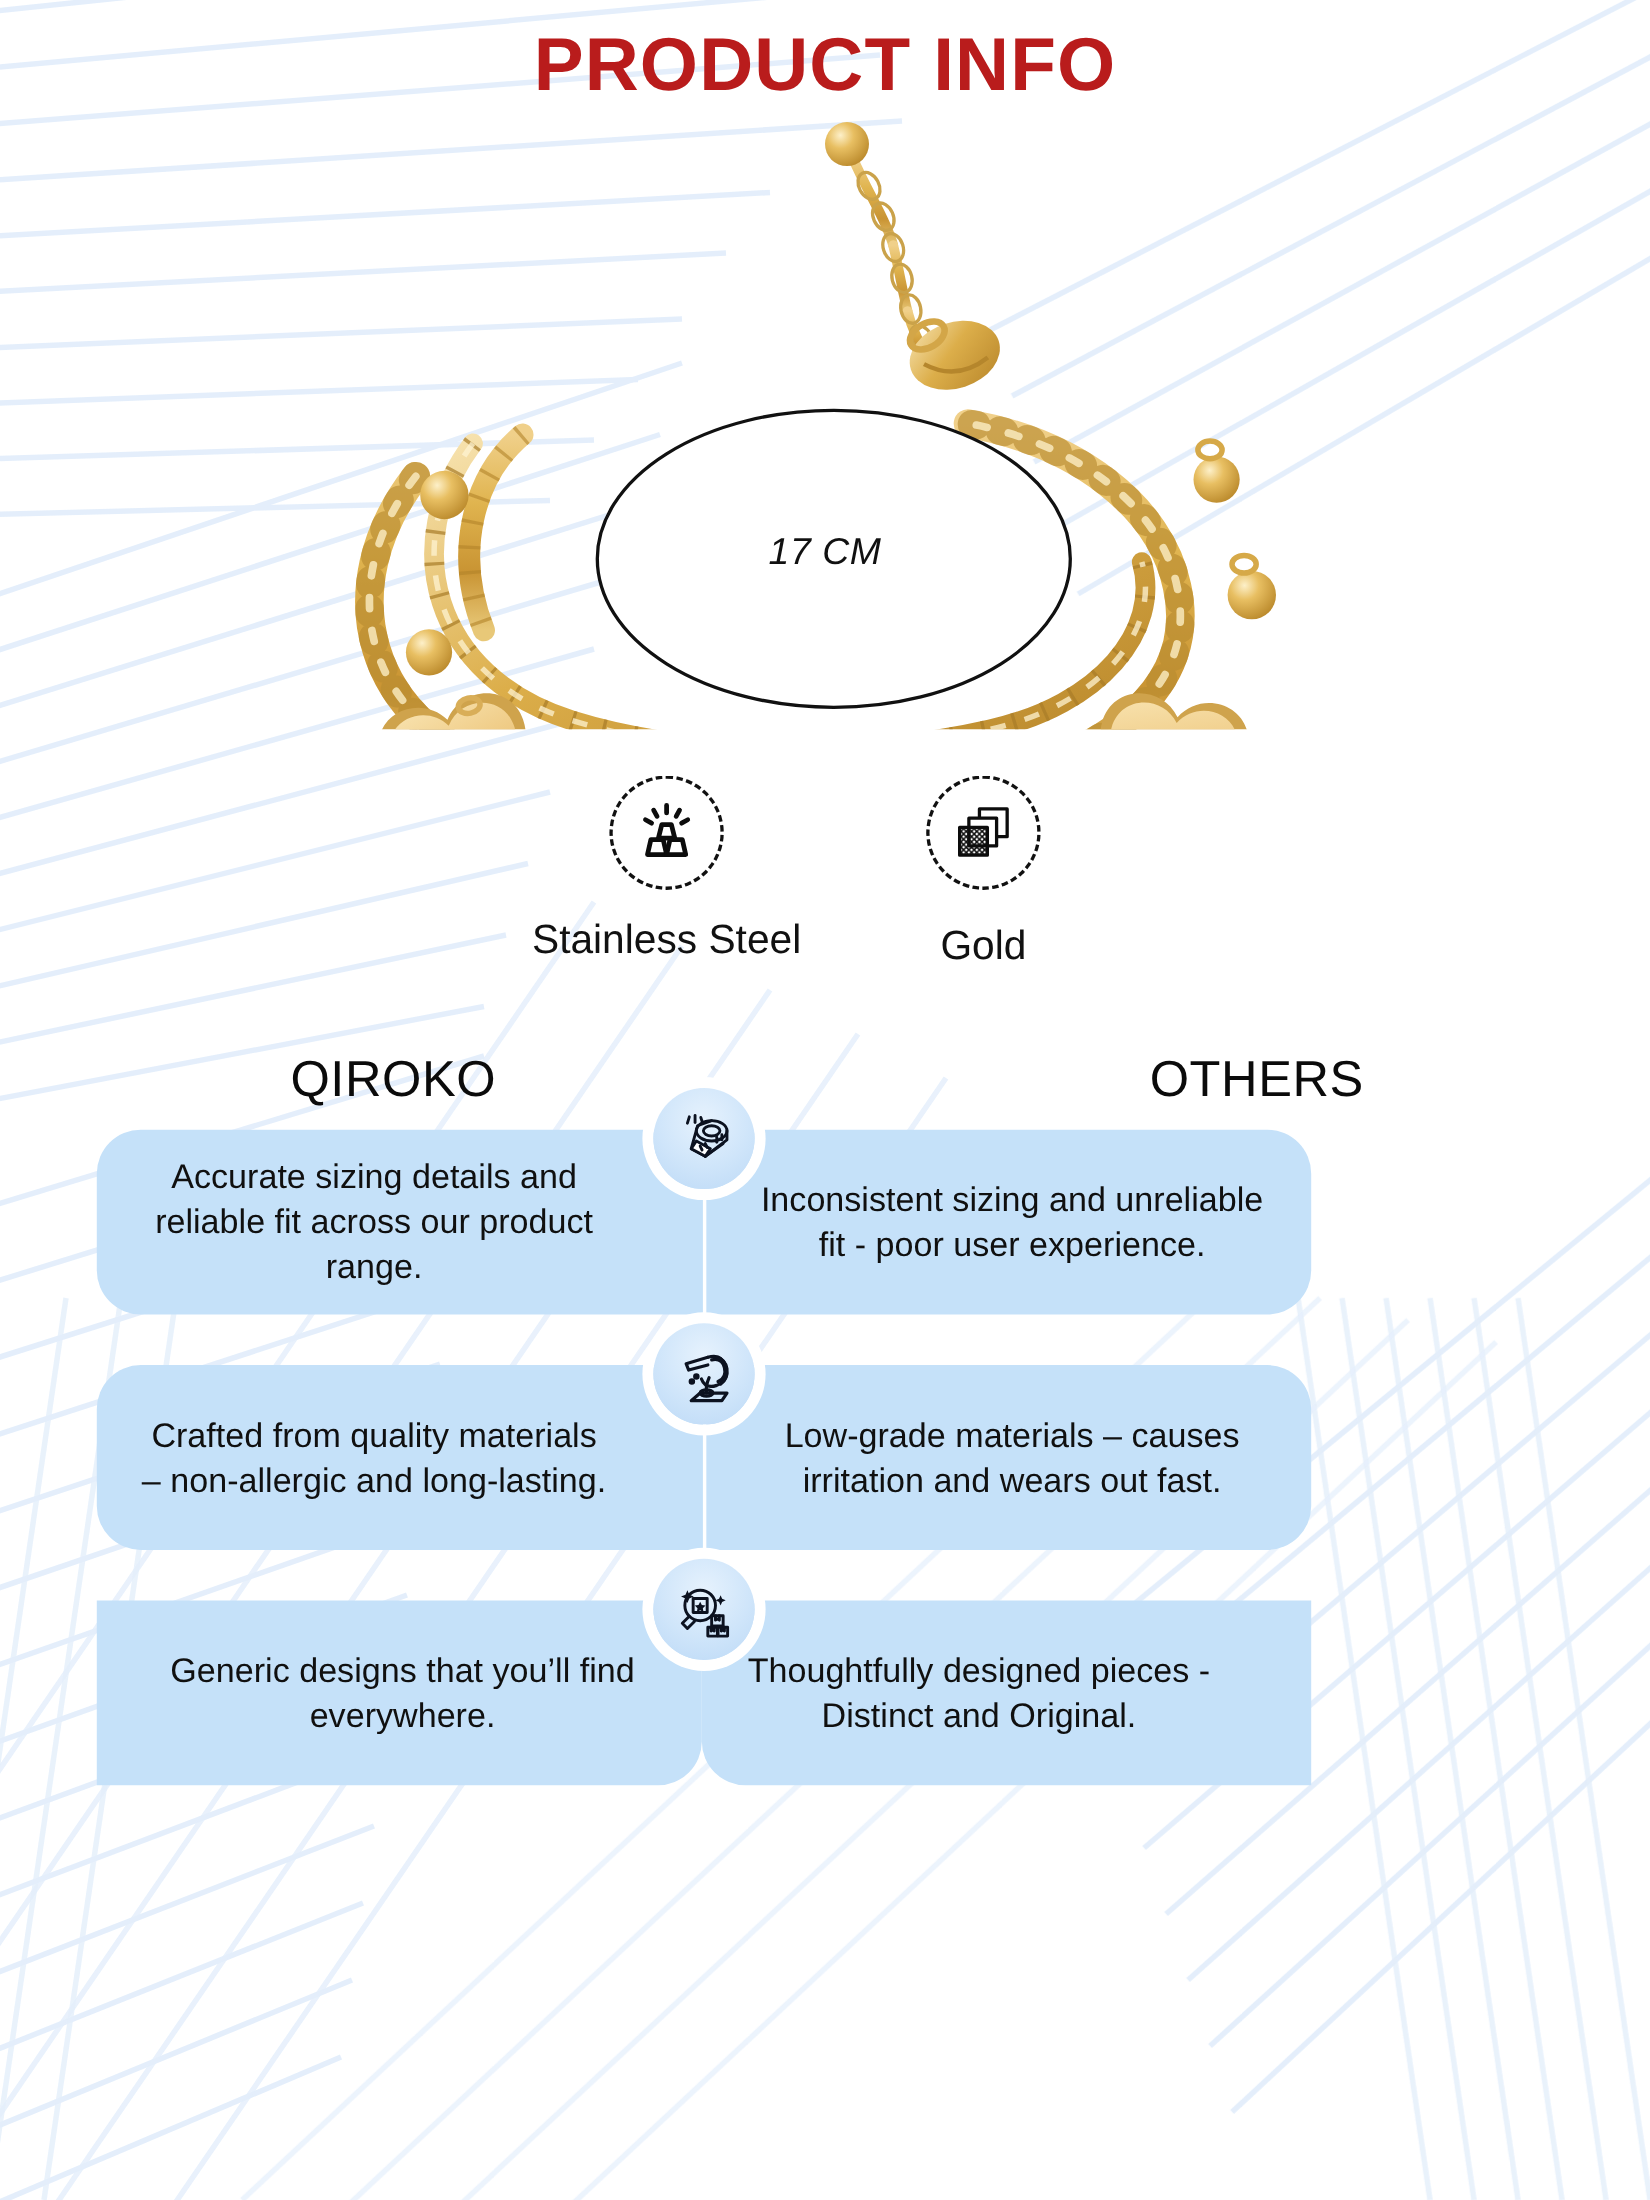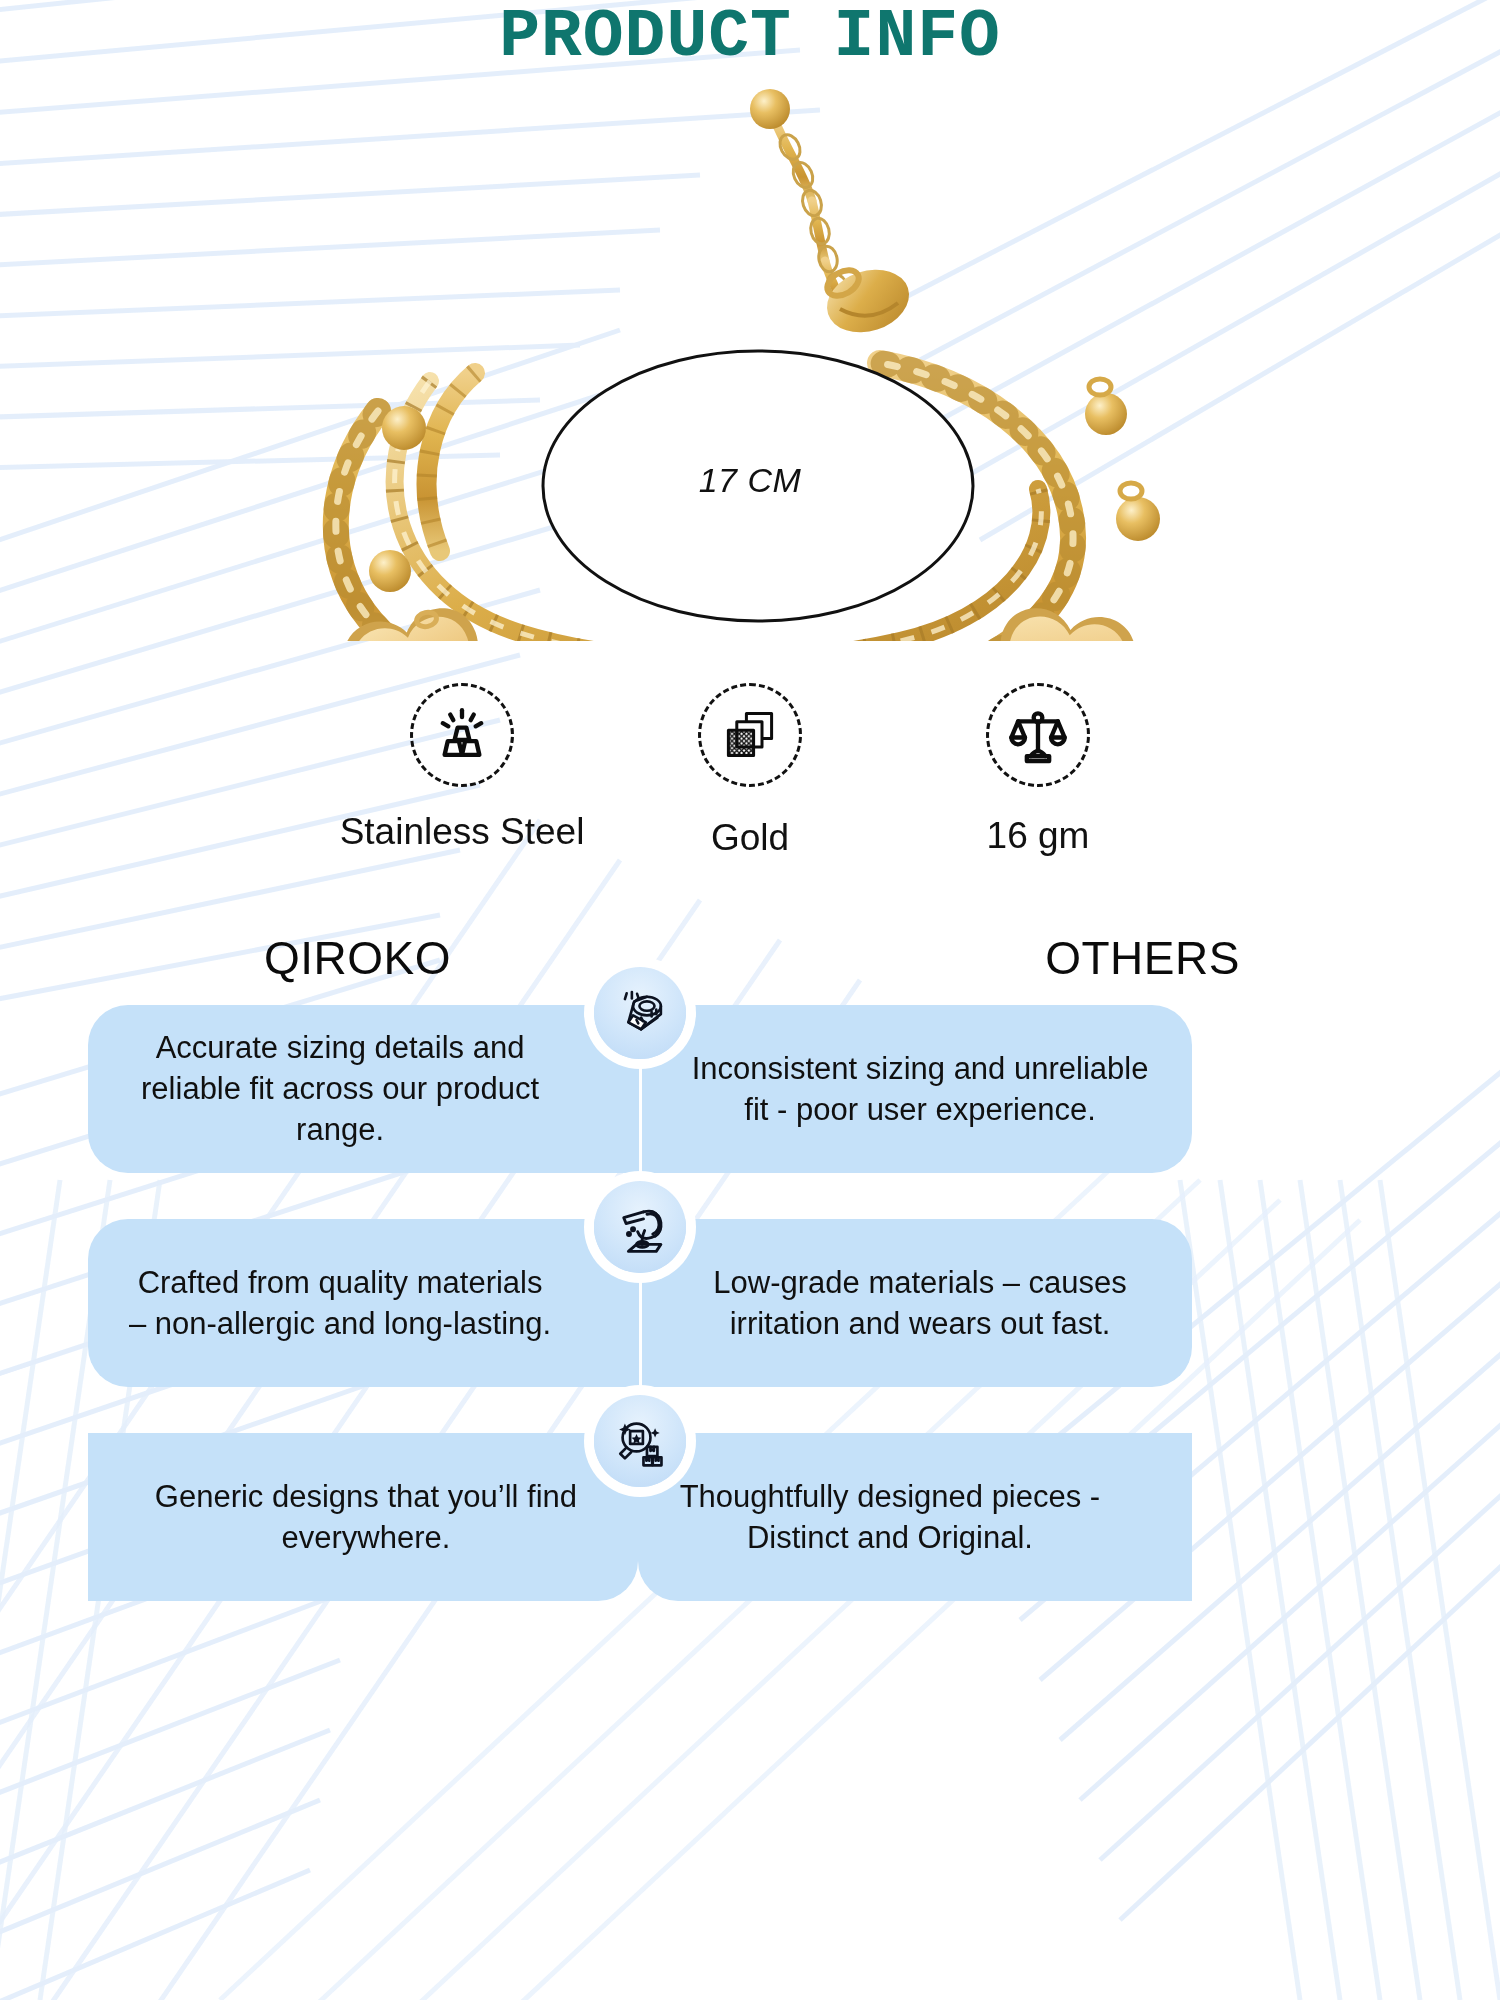--- a/index.html
+++ b/index.html
@@ -29,23 +29,23 @@
     width: 1500px;
     height: 2000px;
   }
 
   
   .title {
     text-align: center;
     font-size: 68px;
     font-weight: 700;
     letter-spacing: 1px;
-    color: #0f766e;
+    color: #b91c1c;
+    padding-top: 22px;
     line-height: 1.1;
-    font-family: Liberation Mono, monospace;
   }
 
   
   .hero {
     position: relative;
     width: 1500px;
     height: 560px;
     margin-top: 6px;
   }
   .hero svg { position: absolute; left: 0; top: 0; }
@@ -424,38 +424,20 @@
           <g fill="none" stroke="#0c0c0c" stroke-width="5" stroke-linejoin="round">
             <rect x="44" y="14" width="42" height="42"></rect>
             <rect x="28" y="28" width="42" height="42" fill="#ffffff"></rect>
             <rect x="14" y="42" width="42" height="42" fill="url(#hatch)"></rect>
           </g>
         </svg>
       </div>
       <div class="spec-label">Gold</div>
     </div>
 
-    <div class="spec spec-3">
-      <div class="spec-circle">
-        <svg width="62" height="62" viewBox="0 0 100 100">
-          <g class="icon-black" stroke-width="5.5">
-            <circle cx="50" cy="22" r="7"></circle>
-            <line x1="50" y1="29" x2="50" y2="76"></line>
-            <line x1="18" y1="28" x2="82" y2="28"></line>
-            <path d="M18 28 L7 54 L29 54 Z" fill="none"></path>
-            <path d="M7 54 a11 11 0 0 0 22 0"></path>
-            <path d="M82 28 L71 54 L93 54 Z" fill="none"></path>
-            <path d="M71 54 a11 11 0 0 0 22 0"></path>
-            <path d="M38 84 q12 -16 24 0"></path>
-            <rect x="32" y="84" width="36" height="8"></rect>
-          </g>
-        </svg>
-      </div>
-      <div class="spec-label">16 gm</div>
-    </div>
 
   </div>
 
   <div class="compare">
 
     <div class="compare-heads">
       <div class="compare-head left">QIROKO</div>
       <div class="compare-head right">OTHERS</div>
     </div>
 

